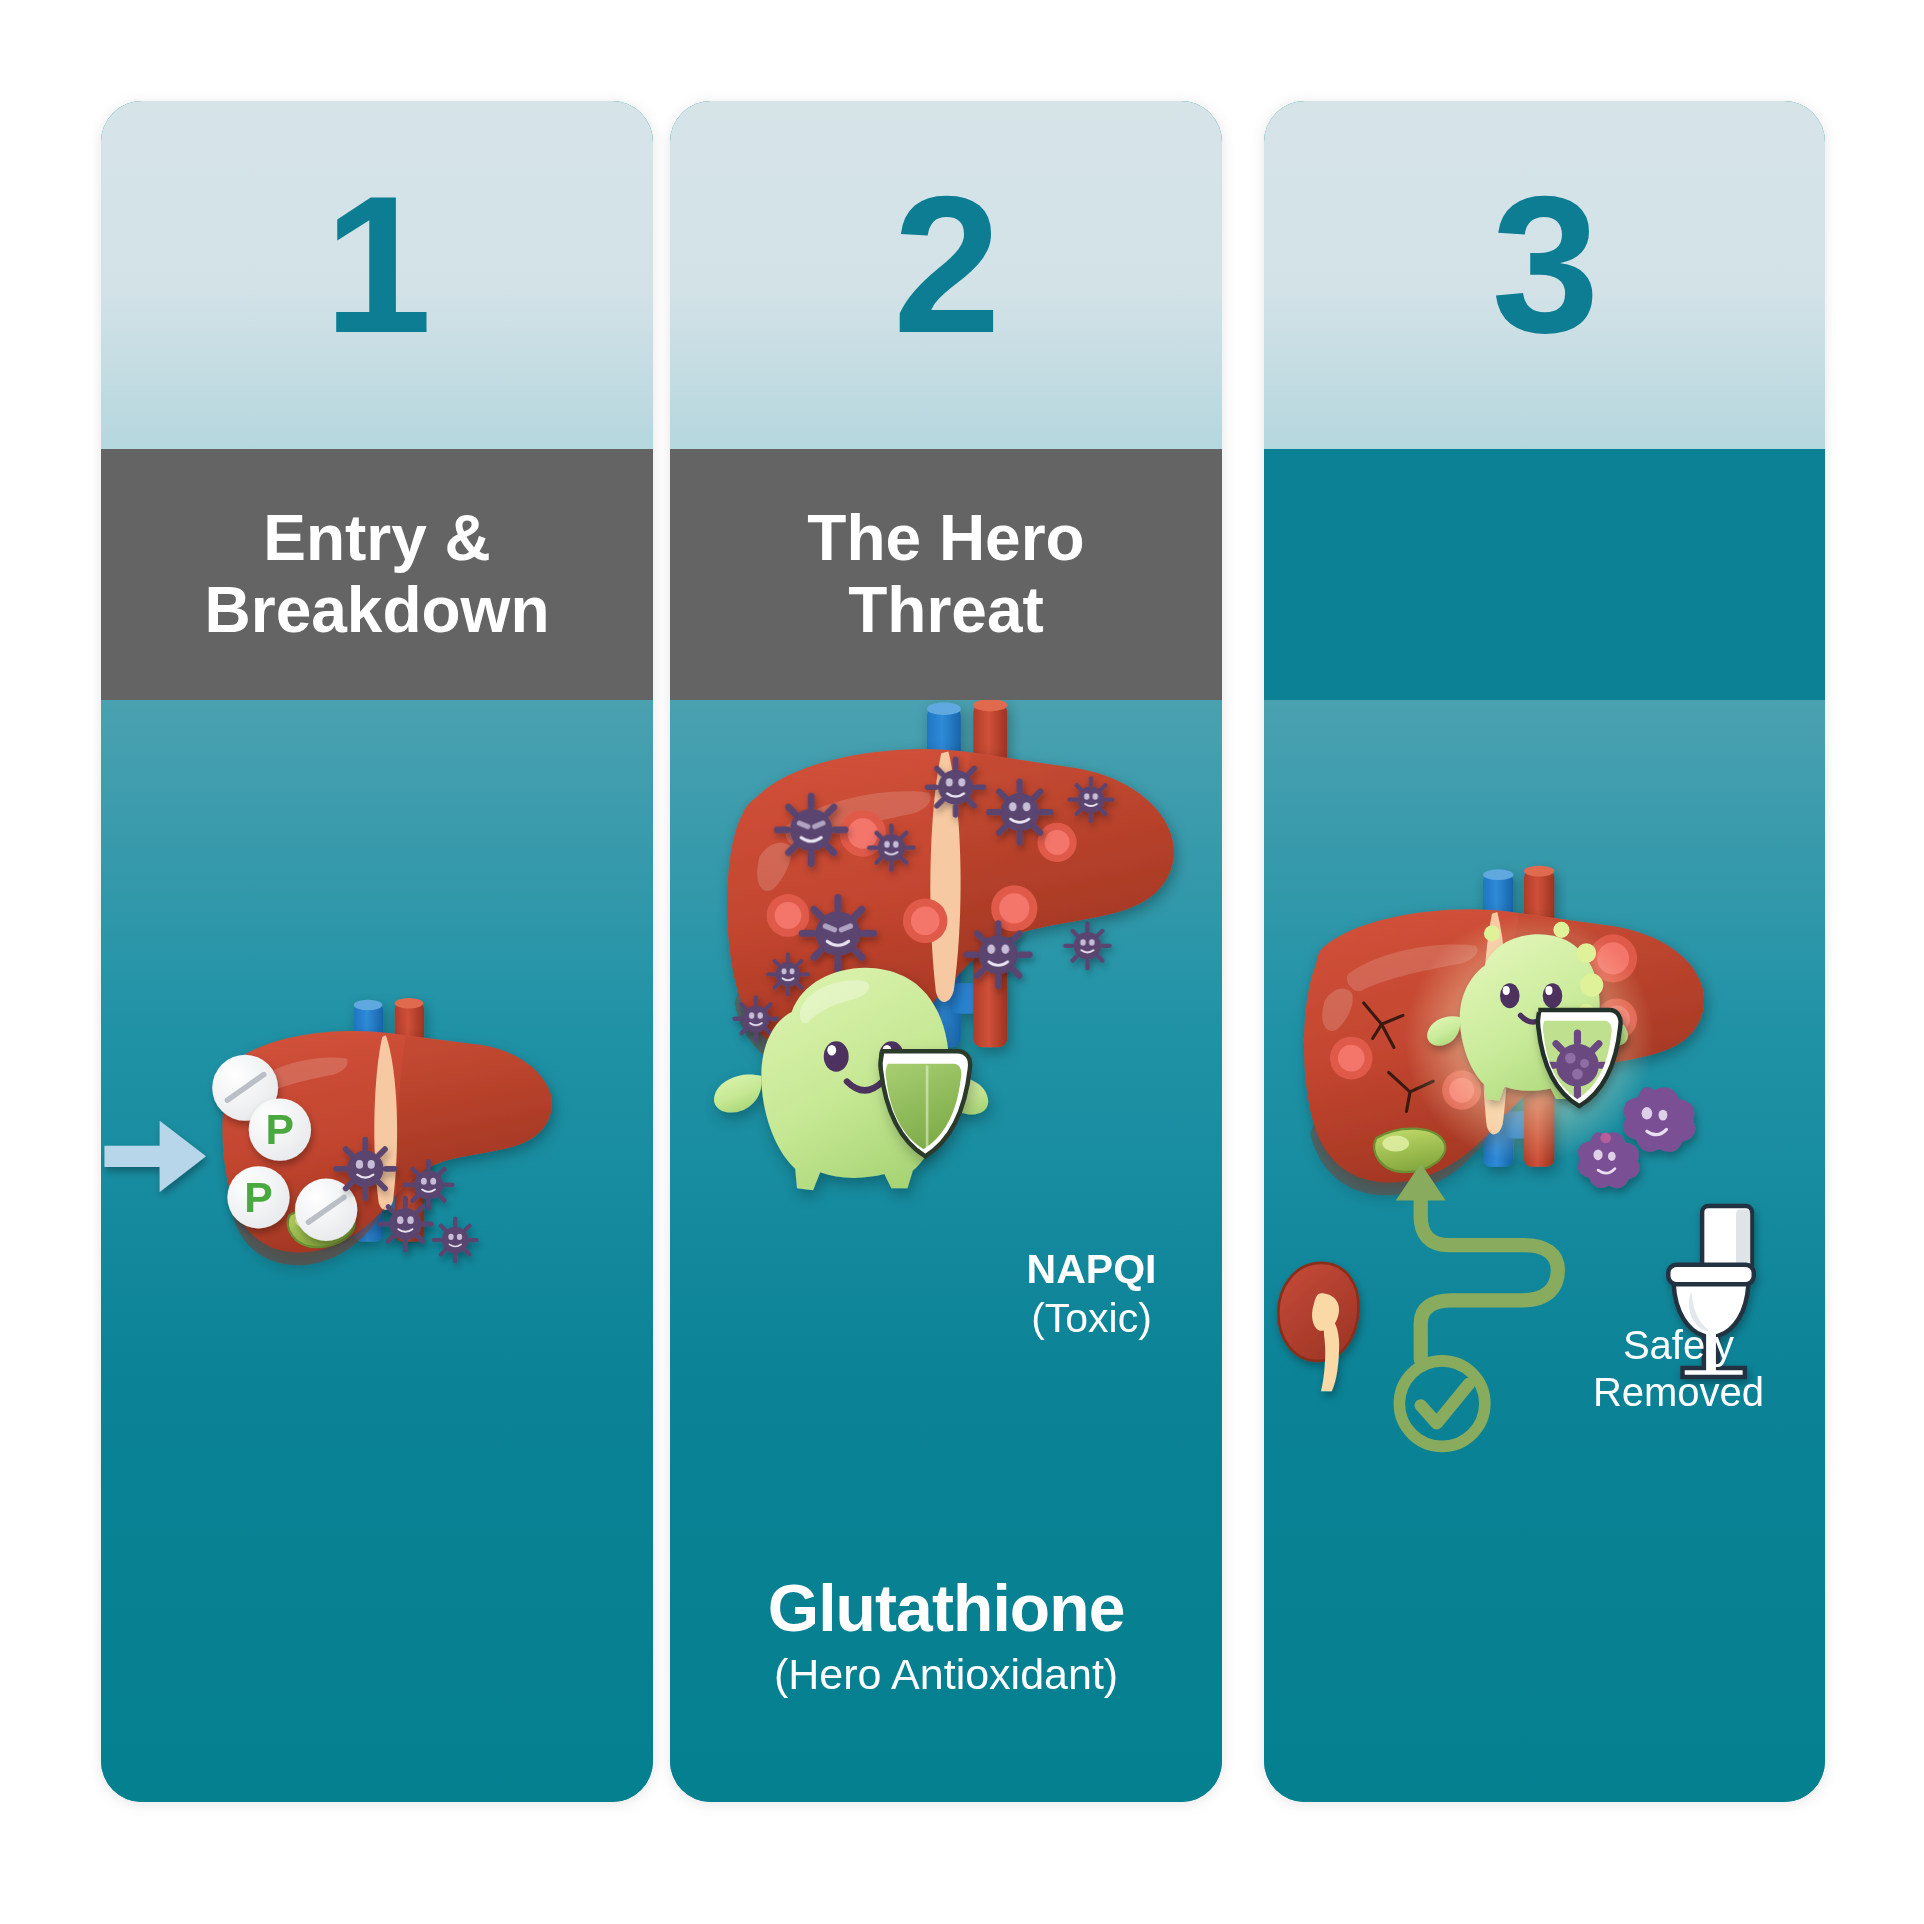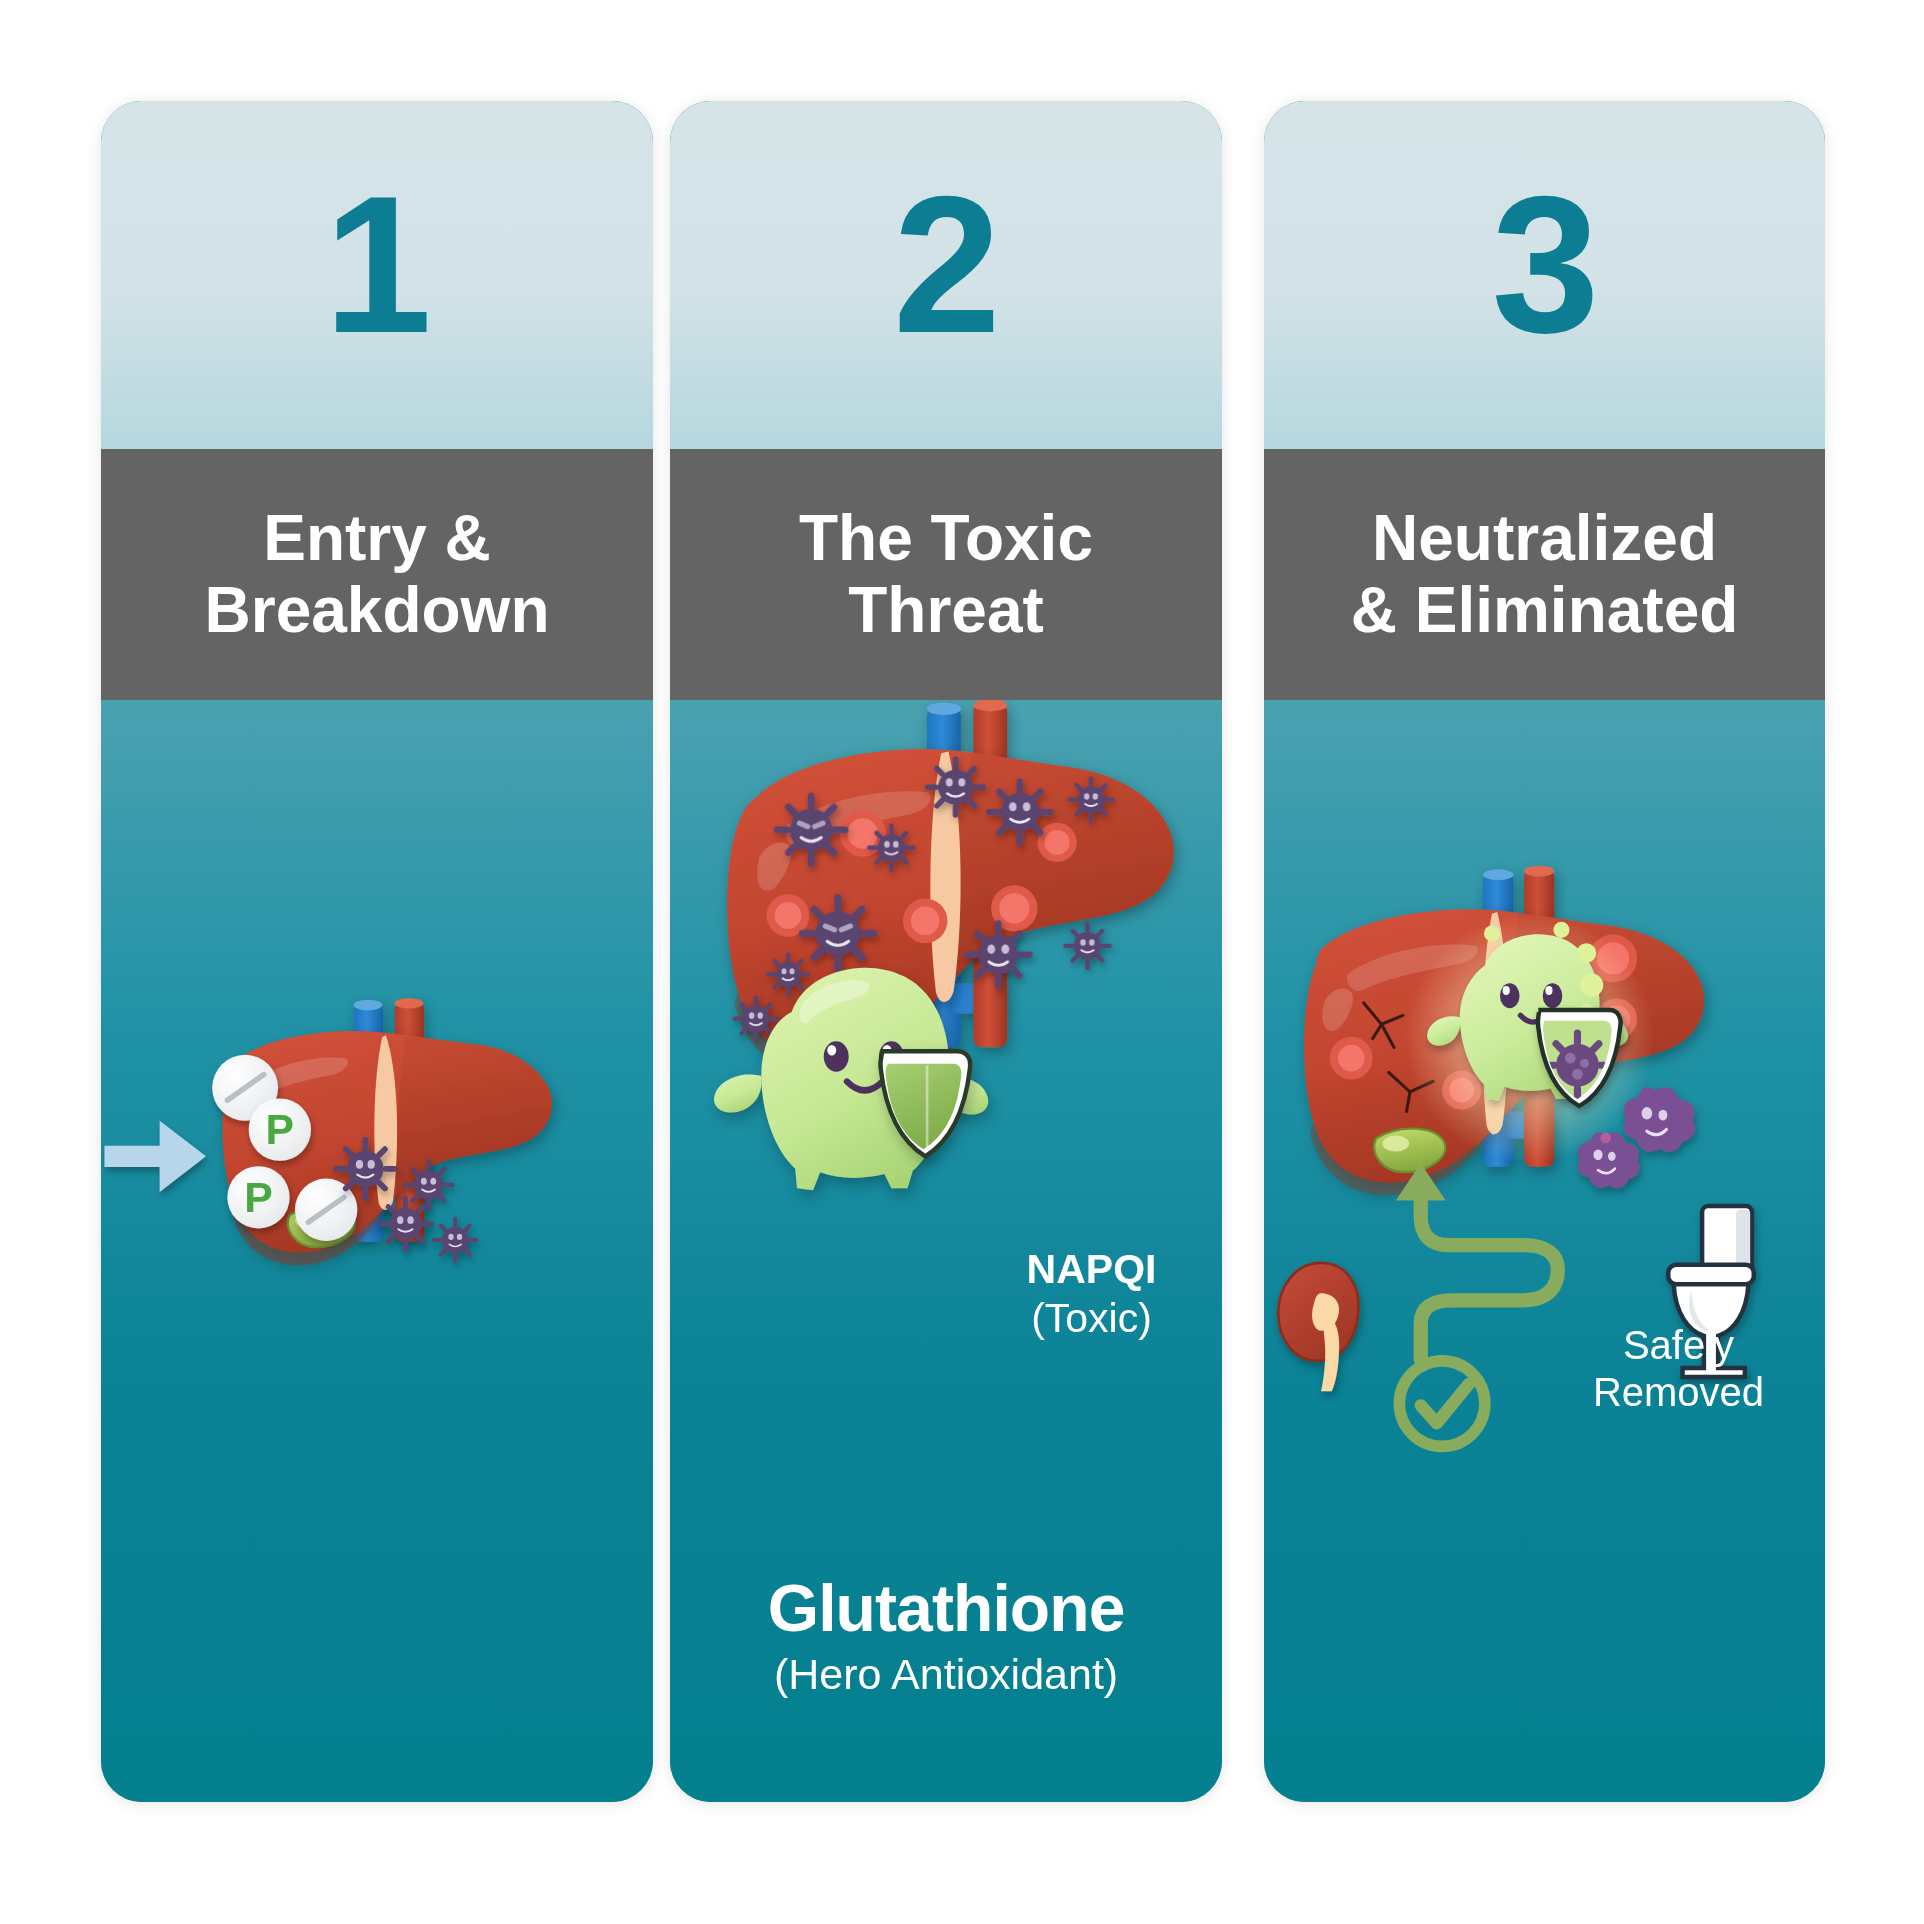--- a/index.html
+++ b/index.html
@@ -274,21 +274,21 @@
     </div>
   </div>
 
   <div class="panel" id="panel-2">
 
     <div class="panel-head">
       <div class="step-number">2</div>
     </div>
 
     <div class="panel-title-band">
-      <div class="panel-title">The Toxic
+      <div class="panel-title">The Hero
 Threat</div>
     </div>
 
     <div class="panel-body">
       <div class="stage">
 
         <svg class="art" style="left:18px; top:-18px;" width="535" height="499" viewBox="0 0 600 560">
           <defs>
             <linearGradient id="lv2" x1="0" y1="0" x2="0.3" y2="1">
               <stop offset="0" stop-color="#d2523a"></stop>
@@ -604,24 +604,20 @@
       </div>
     </div>
   </div>
 
   <div class="panel" id="panel-3">
 
     <div class="panel-head">
       <div class="step-number">3</div>
     </div>
 
-    <div class="panel-title-band">
-      <div class="panel-title">Neutralized
-&amp; Eliminated</div>
-    </div>
 
     <div class="panel-body">
       <div class="stage">
 
         <svg class="art" style="left:0px; top:160px;" width="561" height="642" viewBox="0 0 630 720">
           <defs>
             <linearGradient id="lv3" x1="0" y1="0" x2="0.3" y2="1">
               <stop offset="0" stop-color="#d2523a"></stop>
                 <stop offset="0.55" stop-color="#c2452f"></stop>
                 <stop offset="1" stop-color="#a33723"></stop>

